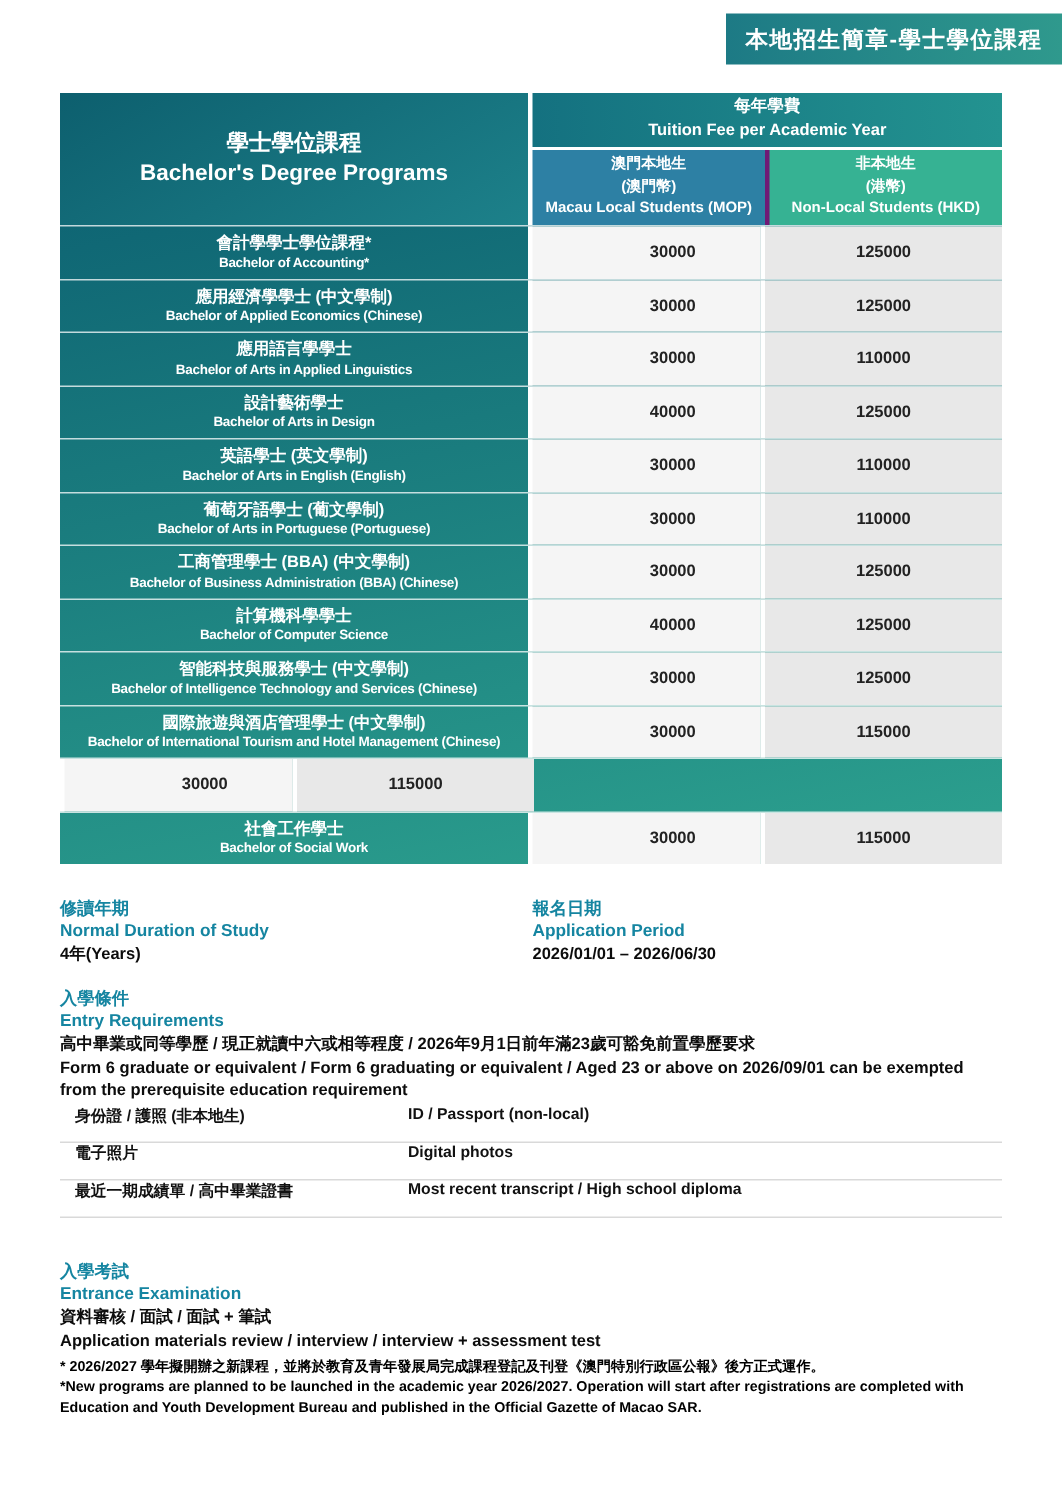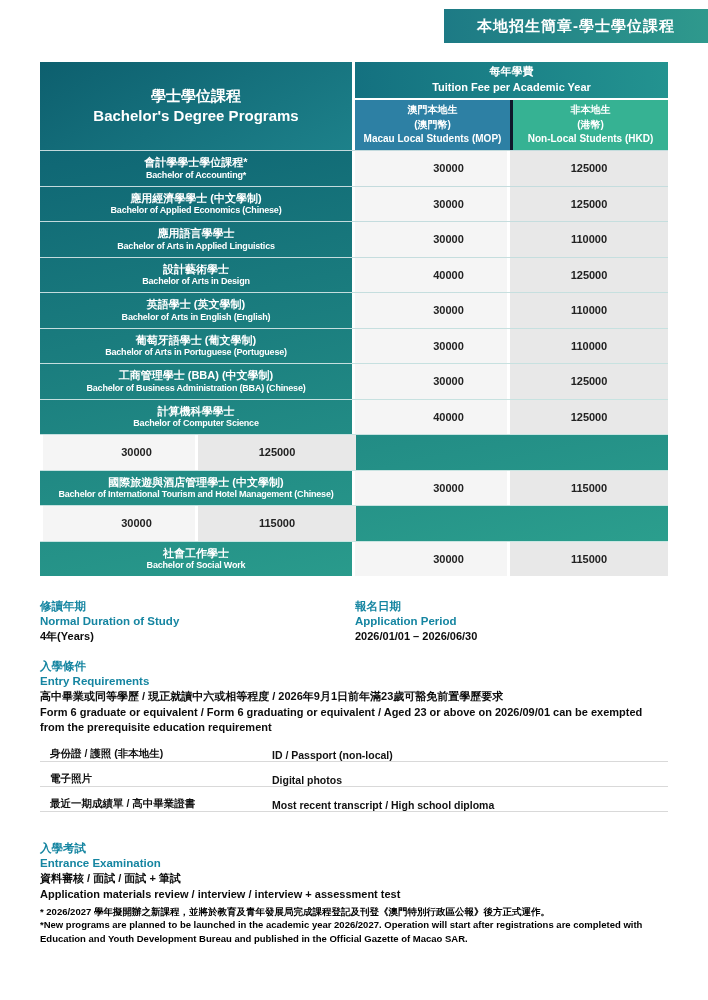--- a/index.html
+++ b/index.html
@@ -7,21 +7,21 @@
   body {
     position: relative;
     background: #ffffff;
     font-family: "Liberation Sans", "DejaVu Sans", sans-serif;
     overflow: hidden;
     color: #111;
   }
   
   .banner {
     position: absolute; top: 9px; right: 0;
-    width: 264px; height: 34px;
+    width: 224px; height: 34px;
     background: linear-gradient(90deg, #1d7a85, #2f998d);
     color: #fff; font-size: 15px; font-weight: 700; letter-spacing: 1px;
     display: flex; align-items: center; justify-content: center;
   }
   
   .prog-table { position: absolute; top: 62px; left: 40px; width: 628px; }
   .thead { display: flex; }
   .th-left {
     width: 312px; height: 88px;
     background: linear-gradient(150deg, #0d5f6e, #1d818a);
@@ -36,21 +36,21 @@
     color: #fff; font-size: 11px; font-weight: 700; line-height: 1.45;
     display: flex; flex-direction: column; align-items: center; justify-content: center;
   }
   .subs { display: flex; height: 52px; border-top: 2px solid #fff; }
   .sub {
     color: #fff; font-size: 10px; font-weight: 700; line-height: 1.45;
     display: flex; flex-direction: column; align-items: center; justify-content: center;
     text-align: center;
   }
   .sub.mop { width: 155px; background: #2d80a4; }
-  .sub.hkd { width: 158px; background: #36b293; border-left: 3px solid #0f172a; }
+  .sub.hkd { width: 158px; background: #36b293; border-left: 3px solid #701a75; }
   .tbody { background: linear-gradient(168deg, #0f6674 0%, #2da28f 100%); }
   .trow { display: flex; height: 35.5px; border-top: 1px solid rgba(255,255,255,0.75); }
   .cell-prog {
     width: 312px; color: #fff; text-align: center; overflow: hidden;
     display: flex; flex-direction: column; justify-content: center;
   }
   .cell-prog .zh { font-size: 11px; font-weight: 700; line-height: 1.3; white-space: nowrap; }
   .cell-prog .en { font-size: 9px; font-weight: 700; line-height: 1.3; letter-spacing: -0.2px; white-space: nowrap; }
   .cell-fee {
     font-size: 11px; font-weight: 600; color: #222;
@@ -68,21 +68,21 @@
   .section.entry { position: absolute; top: 659px; left: 40px; width: 628px; }
   .section.exam  { position: absolute; top: 841px; left: 40px; width: 628px; }
   
   .doc-table { position: absolute; top: 737px; left: 40px; width: 628px; }
   .doc-header {
     height: 21px;
     background: linear-gradient(90deg, #0d6e7e, #3eb59b);
     color: #fff; font-size: 11px; font-weight: 700;
     display: flex; align-items: center; justify-content: center;
   }
-  .doc-row { display: flex; align-items: flex-end; height: 25px; border-bottom: 1.5px solid #d9d9d9; }
+  .doc-row { display: flex; align-items: flex-start; height: 25px; border-bottom: 1.5px solid #d9d9d9; }
   .doc-zh { width: 232px; padding-left: 10px; font-size: 10.5px; font-weight: 700; }
   .doc-en { flex: 1; font-size: 10.5px; font-weight: 700; }
   
   .footnote { position: absolute; top: 905px; left: 40px; width: 628px; }
   .footnote div { font-size: 9.5px; font-weight: 600; line-height: 1.42; color: #000; }
 </style>
 </head>
 <body>
 
 <div class="banner">
@@ -173,20 +173,24 @@
     </div>
     <div class="trow">
       <div class="cell-prog">
         <div class="zh">計算機科學學士</div>
         <div class="en">Bachelor of Computer Science</div>
       </div>
       <div class="cell-fee mop">40000</div>
       <div class="cell-fee hkd">125000</div>
     </div>
     <div class="trow">
+      <div class="cell-prog">
+        <div class="zh">智能科技與服務學士 (中文學制)</div>
+        <div class="en">Bachelor of Intelligence Technology and Services (Chinese)</div>
+      </div>
       <div class="cell-fee mop">30000</div>
       <div class="cell-fee hkd">125000</div>
     </div>
     <div class="trow">
       <div class="cell-prog">
         <div class="zh">國際旅遊與酒店管理學士 (中文學制)</div>
         <div class="en">Bachelor of International Tourism and Hotel Management (Chinese)</div>
       </div>
       <div class="cell-fee mop">30000</div>
       <div class="cell-fee hkd">115000</div>

